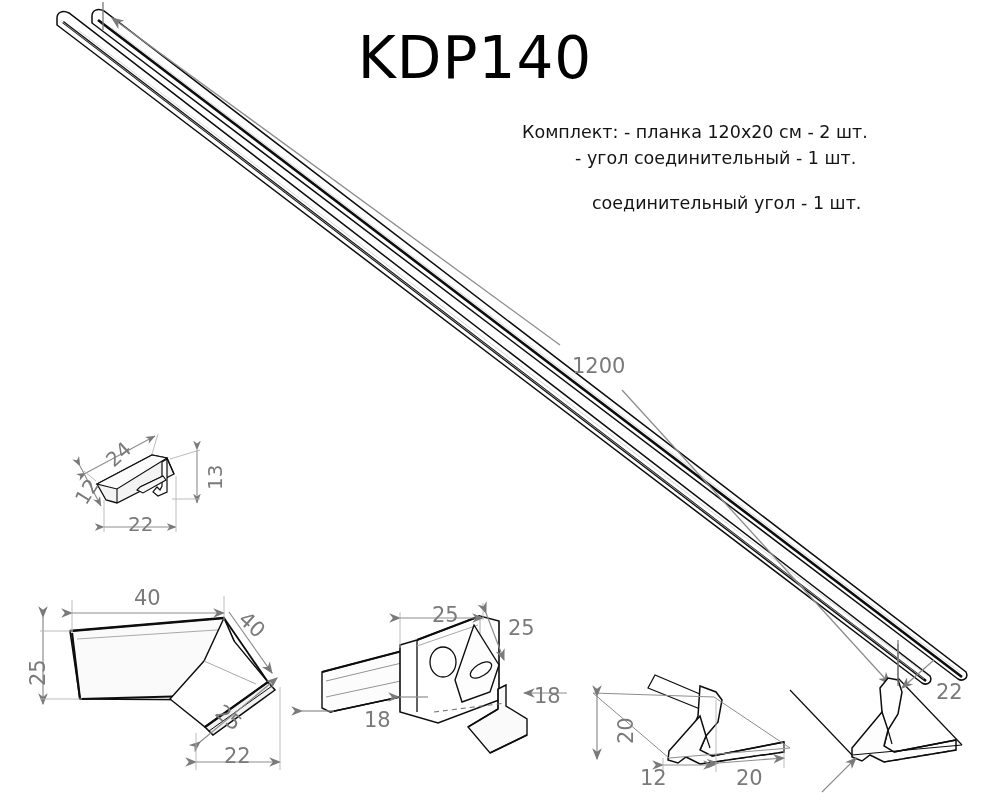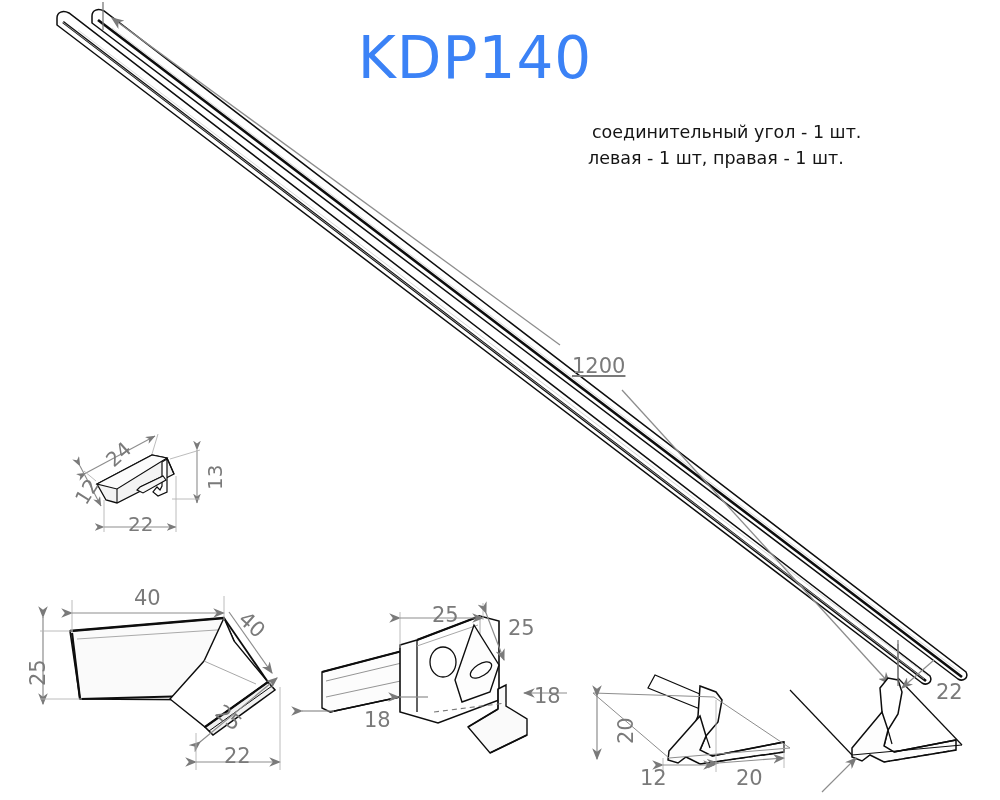--- a/index.html
+++ b/index.html
@@ -23,42 +23,42 @@
     height: 800px;
   }
   .title {
     position: absolute;
     left: 330px;
     top: 24px;
     width: 290px;
     text-align: center;
     font-size: 58px;
     letter-spacing: 1px;
-    color: #3b82f6;
+    color: #000000;
     font-family: "DejaVu Sans", sans-serif;
     font-weight: 400;
   }
   .spec-block {
     position: absolute;
     left: 500px;
     top: 120px;
     width: 450px;
     font-size: 17.5px;
     line-height: 25.5px;
     color: #141414;
     font-family: "DejaVu Sans", sans-serif;
   }
   .spec-line {
     display: block;
     white-space: nowrap;
   }
   .spec-line.i0 { padding-left: 22px; }
   .spec-line.i1 { padding-left: 75px; }
   .spec-line.i2 { padding-left: 75px; }
-  .spec-line.i3 { padding-left: 92px; }
+  .spec-line.i3 { padding-left: 92px; margin-top: 20px; }
   .spec-line.i4 { padding-left: 75px; }
   .spec-line.i5 { padding-left: 88px; }
   .spec-line.i6 { padding-left: 68px; }
 
   .dim {
     position: absolute;
     color: #7a7a7a;
     font-family: "DejaVu Sans", sans-serif;
     font-size: 20px;
     white-space: nowrap;
@@ -240,25 +240,26 @@
 
     <line x1="898" y1="644" x2="898" y2="686" stroke="#7a7a7a" stroke-width="1.3"></line>
     <line x1="934" y1="660" x2="902" y2="688" stroke="#8d8d8d" stroke-width="1.2" marker-end="url(#ar)"></line>
     <line x1="822" y1="792" x2="856" y2="758" stroke="#8d8d8d" stroke-width="1.2" marker-end="url(#ar)"></line>
   </g>
 </svg>
 
 <div class="title">KDP140</div>
 
 <div class="spec-block">
+  <span class="spec-line i0">Комплект: - планка 120х20 см - 2 шт.</span>
+  <span class="spec-line i1">- угол соединительный - 1 шт.</span>
   <span class="spec-line i3">соединительный угол - 1 шт.</span>
-  <span class="spec-line i5">левая - 1 шт, правая - 1 шт.</span>
 </div>
 
-<div class="dim big" style="left:572px; top:354px;text-decoration:underline;">1200</div>
+<div class="dim big" style="left:572px; top:354px;">1200</div>
 
 <div class="dim rotA" style="left:101px; top:454px;">24</div>
 <div class="dim rotB" style="left:70px; top:496px;">12</div>
 <div class="dim rot90" style="left:203px; top:490px;">13</div>
 <div class="dim" style="left:128px; top:512px;">22</div>
 
 <div class="dim big" style="left:134px; top:586px;">40</div>
 <div class="dim big rotD" style="left:250px; top:607px;">40</div>
 <div class="dim big rot90" style="left:26px; top:686px;">25</div>
 <div class="dim big rotC" style="left:226px; top:700px;">25</div>

